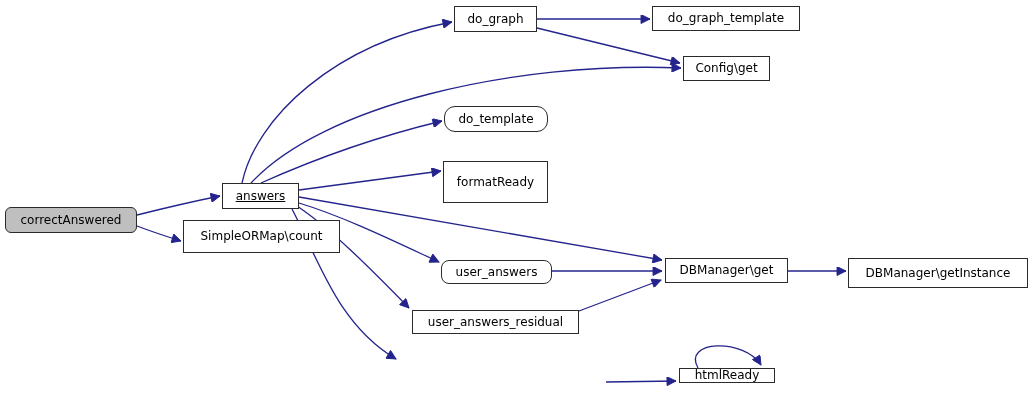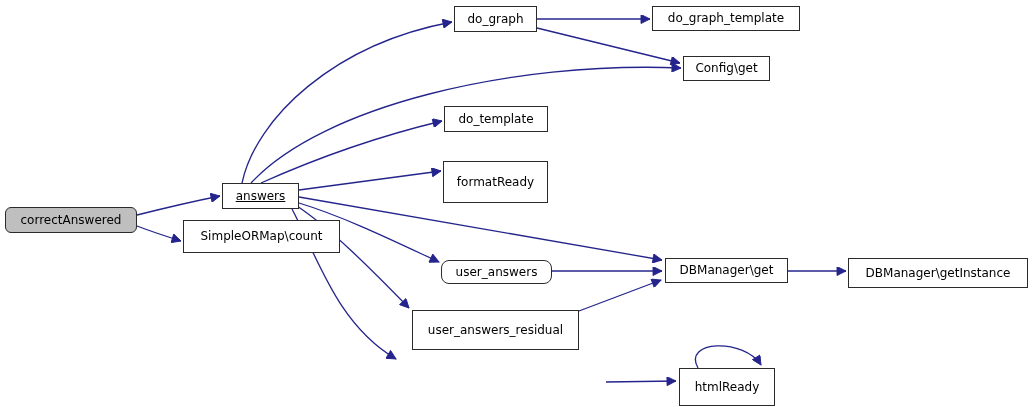--- a/index.html
+++ b/index.html
@@ -94,42 +94,42 @@
   </div>
 
   <div class="node" style="left:652px; top:6px; width:148px; height:25px;">
     <span>do_graph_template</span>
   </div>
 
   <div class="node" style="left:683px; top:56px; width:87px; height:25px;">
     <span>Config\get</span>
   </div>
 
-  <div class="node" style="left:444px; top:106px; width:104px; height:26px;">
+  <div class="node" style="left:444px; top:106px; width:104px; height:26px;border-radius:11px;">
     <span>do_template</span>
   </div>
 
   <div class="node" style="left:443px; top:161px; width:105px; height:42px;">
     <span>formatReady</span>
   </div>
 
   <div class="node" style="left:441px; top:260px; width:111px; height:24px;border-radius:8px;">
     <span>user_answers</span>
   </div>
 
-  <div class="node" style="left:412px; top:310px; width:167px; height:40px;">
+  <div class="node" style="left:412px; top:310px; width:167px; height:24px;">
     <span>user_answers_residual</span>
   </div>
 
   <div class="node" style="left:665px; top:258px; width:123px; height:25px;">
     <span>DBManager\get</span>
   </div>
 
   <div class="node" style="left:848px; top:258px; width:180px; height:30px;">
     <span>DBManager\getInstance</span>
   </div>
 
 
-  <div class="node" style="left:679px; top:368px; width:96px; height:38px;">
+  <div class="node" style="left:679px; top:368px; width:96px; height:15px;">
     <span>htmlReady</span>
   </div>
 
 </div>
 
 </body></html>

